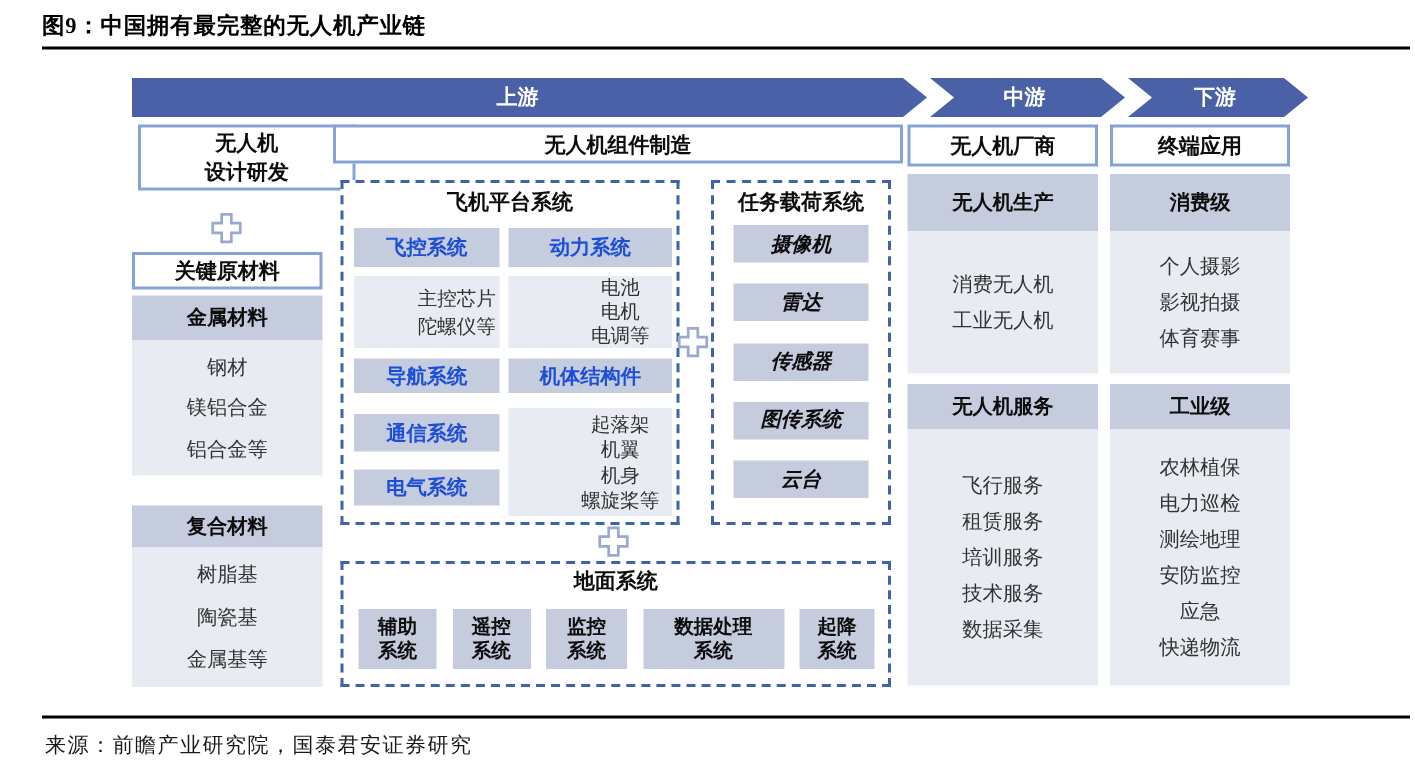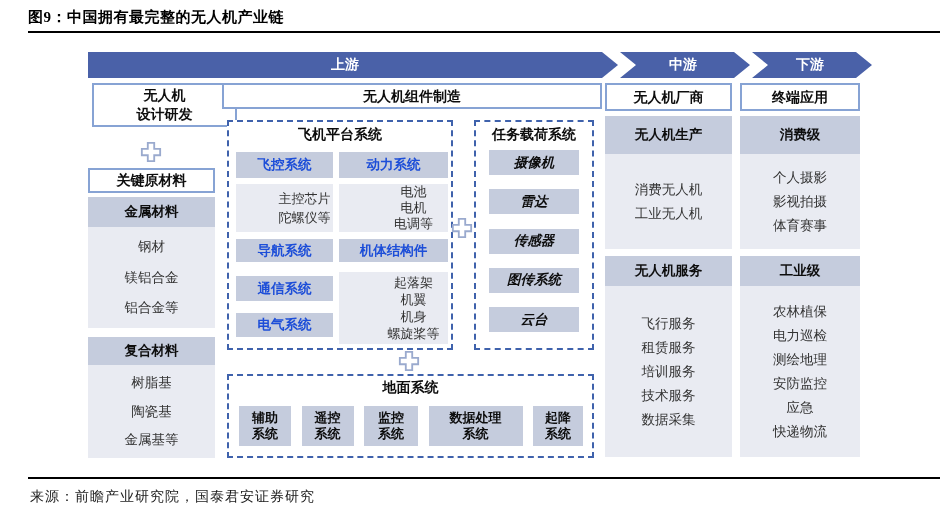--- a/index.html
+++ b/index.html
@@ -87,21 +87,21 @@
     <path d="M8.5 2 h7 v6.5 h6.5 v7 h-6.5 v6.5 h-7 v-6.5 h-6.5 v-7 h6.5 z" fill="#ffffff" stroke="#9aaace" stroke-width="2"></path>
   </svg>
 
   <div class="white-box" style="left:88px; top:168px; width:127px; height:25px;align-items:center;">
     <div>关键原材料</div>
   </div>
 
   <div class="gray-hdr" style="left:88px; top:197px; width:127px; height:30px;">
     <span>金属材料</span>
   </div>
-  <div class="light-body sb-evenly" style="left:88px; top:227px; width:127px; height:101px;">
+  <div class="light-body sb-evenly" style="left:88px; top:227px; width:127px; height:90px;">
     <div>钢材</div>
     <div>镁铝合金</div>
     <div>铝合金等</div>
   </div>
 
   <div class="gray-hdr" style="left:88px; top:337px; width:127px; height:28px;">
     <span>复合材料</span>
   </div>
   <div class="light-body sb-evenly" style="left:88px; top:365px; width:127px; height:93px;">
     <div>树脂基</div>

